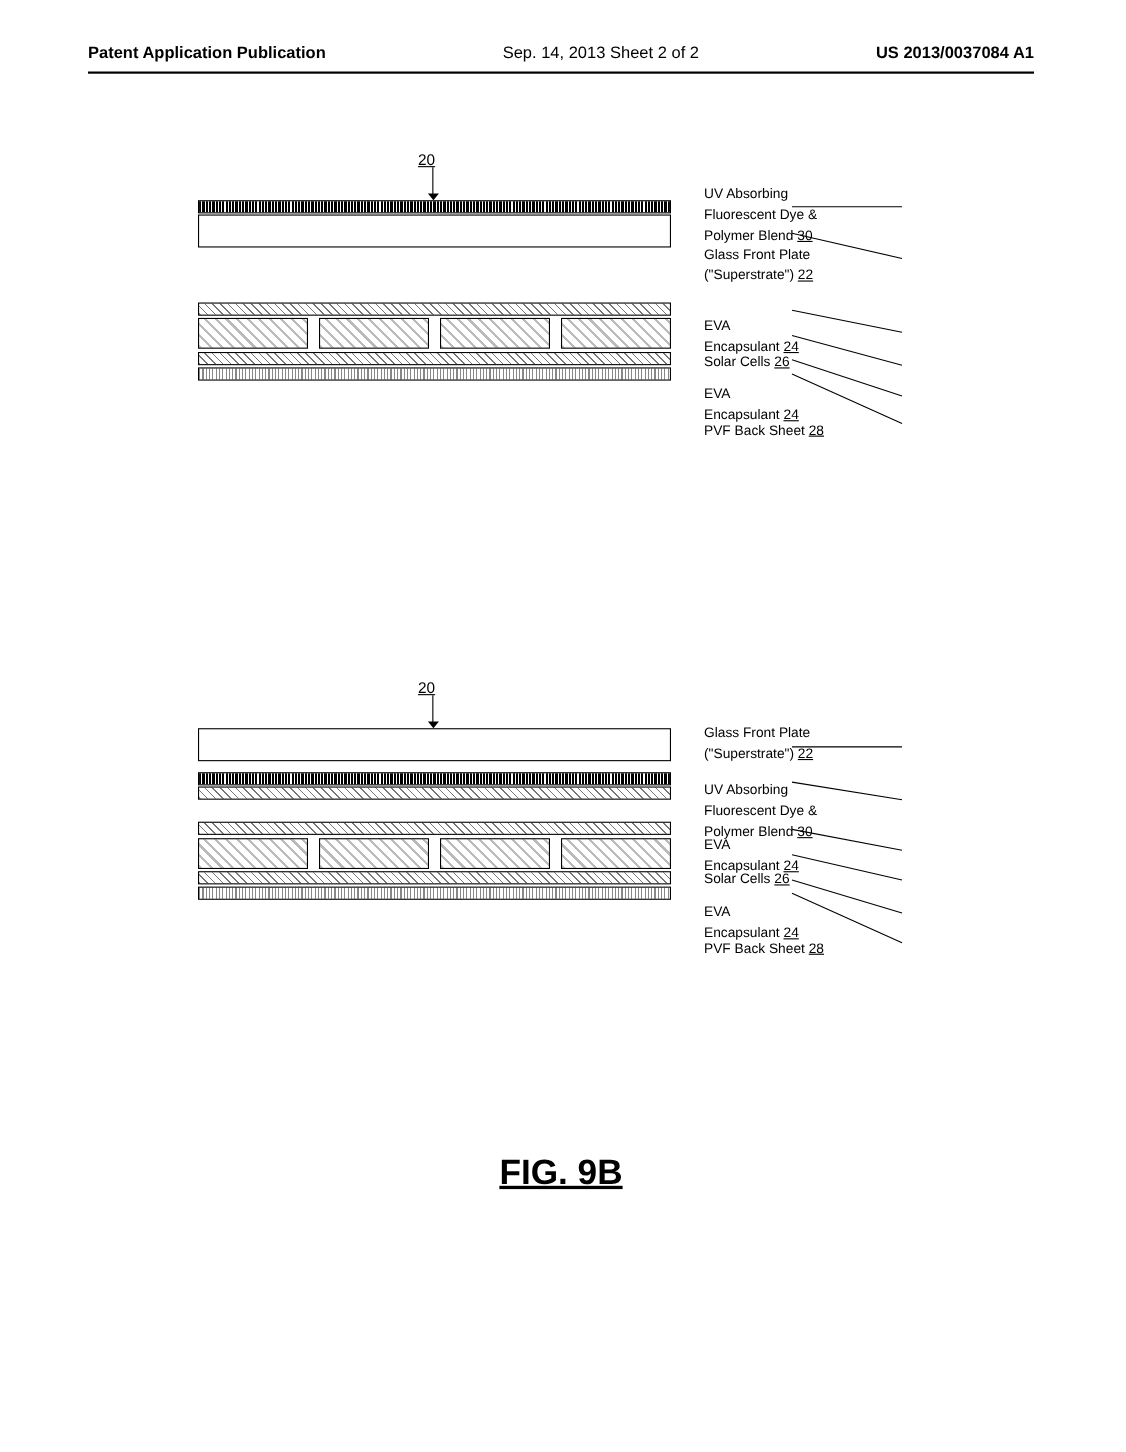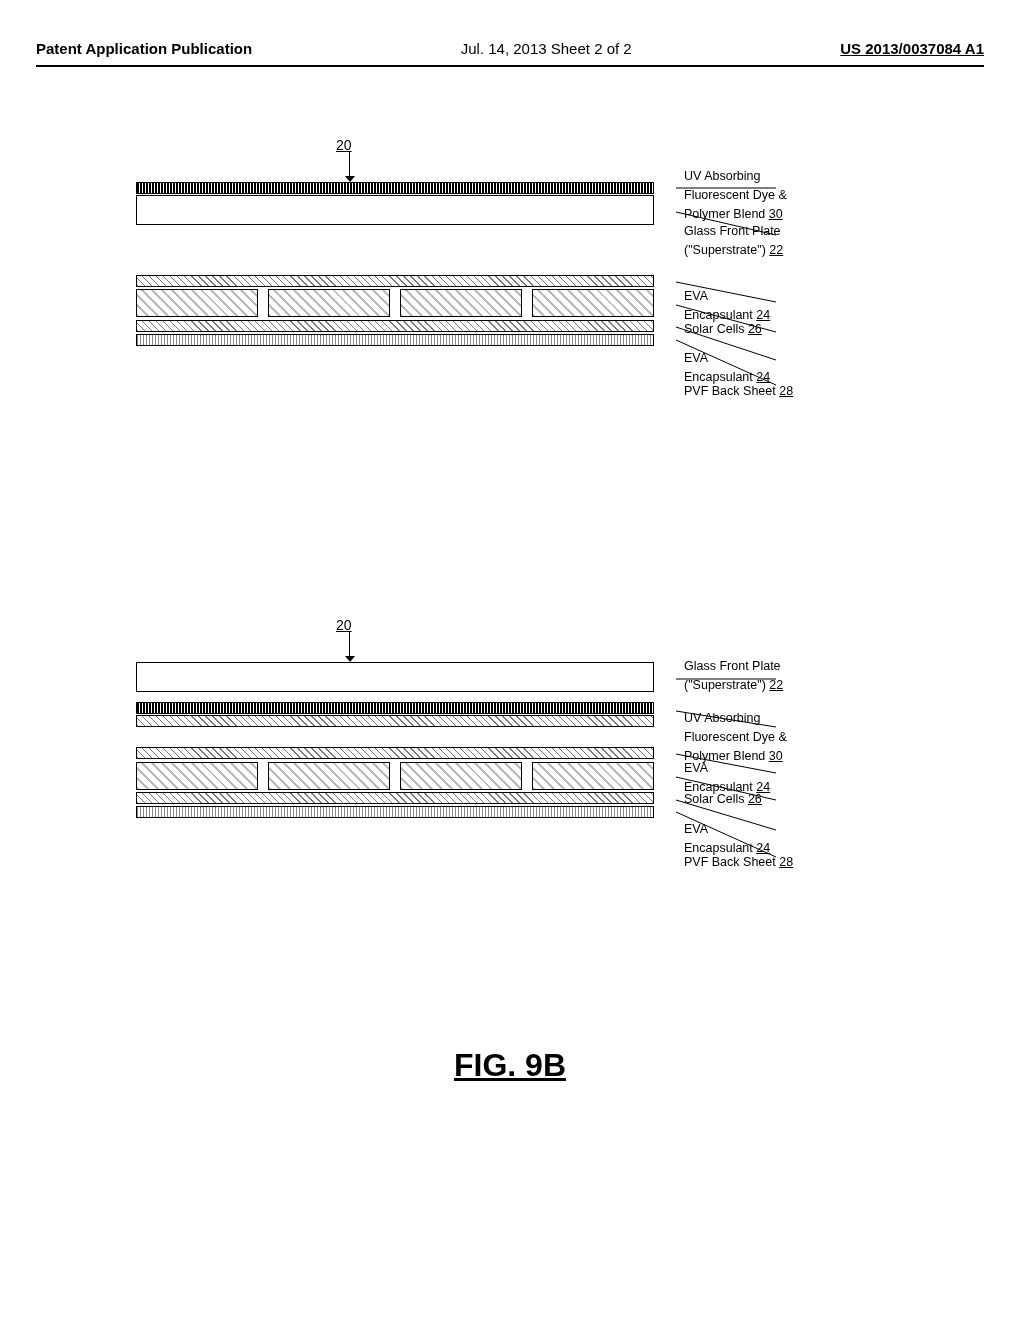--- a/index.html
+++ b/index.html
@@ -9,21 +9,21 @@
       width: 1024px;
       min-height: 1320px;
       position: relative;
       color: #000;
     }
 
     .page {
       width: 1020px;
       min-height: 1320px;
       background: #fff;
-      padding: 40px 36px;
+      padding: 40px 80px;
       border-radius: 24px;
     }
 
     
     .header {
       display: flex;
       justify-content: space-between;
       align-items: baseline;
       border-bottom: 2px solid #000;
       padding-bottom: 8px;
@@ -32,21 +32,20 @@
     .header-left {
       font-weight: bold;
       font-size: 15px;
     }
     .header-center {
       font-size: 15px;
     }
     .header-right {
       font-size: 15px;
       font-weight: bold;
-      text-decoration: underline;
     }
 
     
     .diagram-section {
       margin-bottom: 60px;
       position: relative;
       text-decoration: underline;
     }
 
     .figure-label {
@@ -63,21 +62,21 @@
       margin: 0 20px;
     }
   </style>
 </head>
 <body>
 
 <div class="page">
 
   <div class="header">
     <span class="header-left">Patent Application Publication</span>
-    <span class="header-center">Jul. 14, 2013   Sheet 2 of 2</span>
+    <span class="header-center">Sep. 14, 2013   Sheet 2 of 2</span>
     <span class="header-right">US 2013/0037084 A1</span>
   </div>
 
   <div class="diagram-section">
     <div class="diagram-area">
 
       <div style="position:absolute; left:280px; top:10px; font-size:14px; text-decoration:underline;">20</div>
 
       <div style="position:absolute; left:293px; top:25px; width:1px; height:25px; background:#000;"></div>
       <div style="position:absolute; left:289px; top:49px; border-left:5px solid transparent; border-right:5px solid transparent; border-top:6px solid #000;"></div>

